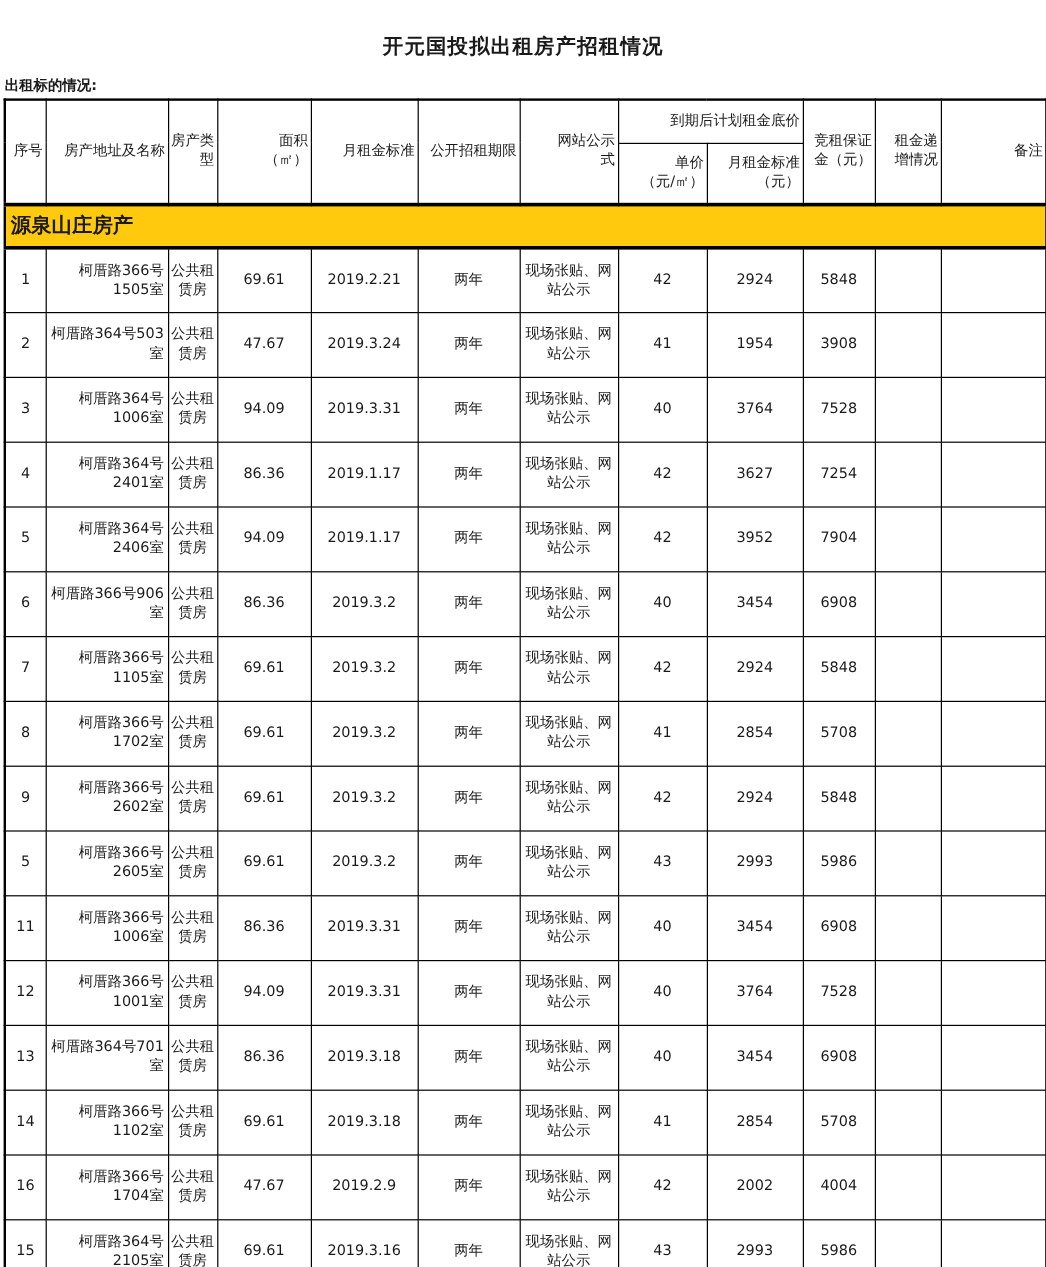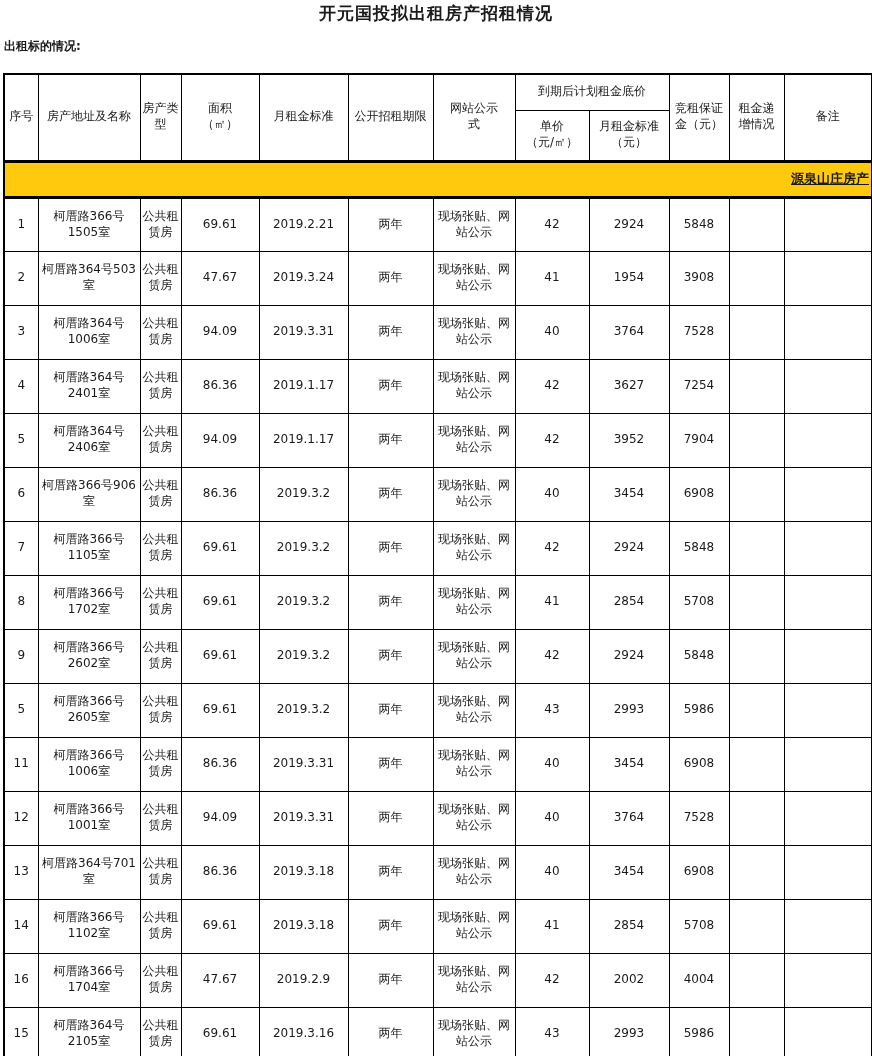--- a/index.html
+++ b/index.html
@@ -9,66 +9,65 @@
   }
   body {
     width: 872px;
     height: 1056px;
     overflow: hidden;
     font-family: "DejaVu Sans", "Liberation Sans", sans-serif;
     color: #1a1a1a;
   }
   .doc-title {
     text-align: center;
-    padding-top: 2px;
+    padding-top: 27px;
     font-size: 17px;
     font-weight: bold;
     letter-spacing: 1px;
   }
   .section-label {
     font-size: 12px;
     font-weight: bold;
-    margin: 13px 0 18px 4px;
+    margin: 13px 0 2px 4px;
   }
   table.rent-table {
     border-collapse: collapse;
     table-layout: fixed;
     margin-left: 3px;
     width: 868px;
     border: 2px solid #000;
   }
   .rent-table th, .rent-table td {
     border: 1px solid #000;
     font-size: 12px;
     font-weight: normal;
     padding: 1px 2px;
     line-height: 1.32;
     overflow: hidden;
     vertical-align: middle;
   }
   .rent-table thead th {
-    text-align: center;
+    text-align: right;
     white-space: pre-line;
   }
   tr.top-h { height: 36px; }
   tr.sub-h { height: 51px; }
   tr.group-row td {
     border-top: 3px solid #000;
     border-bottom: 3px solid #000;
     font-weight: bold;
-    text-align: right;
+    text-align: left;
     padding-left: 4px;
     height: 31px;
-    font-size: 13px;
-    text-decoration: underline;
+    font-size: 17px;
   }
   tr.data-row { height: 54px; }
   td.center { text-align: center; }
   td.addr {
-    text-align: center;
+    text-align: right;
     padding: 1px 3px;
     word-break: normal;
   }
 </style>
 </head>
 <body>
 
 <div class="doc-title">开元国投拟出租房产招租情况</div>
 <div class="section-label">出租标的情况:</div>
 

